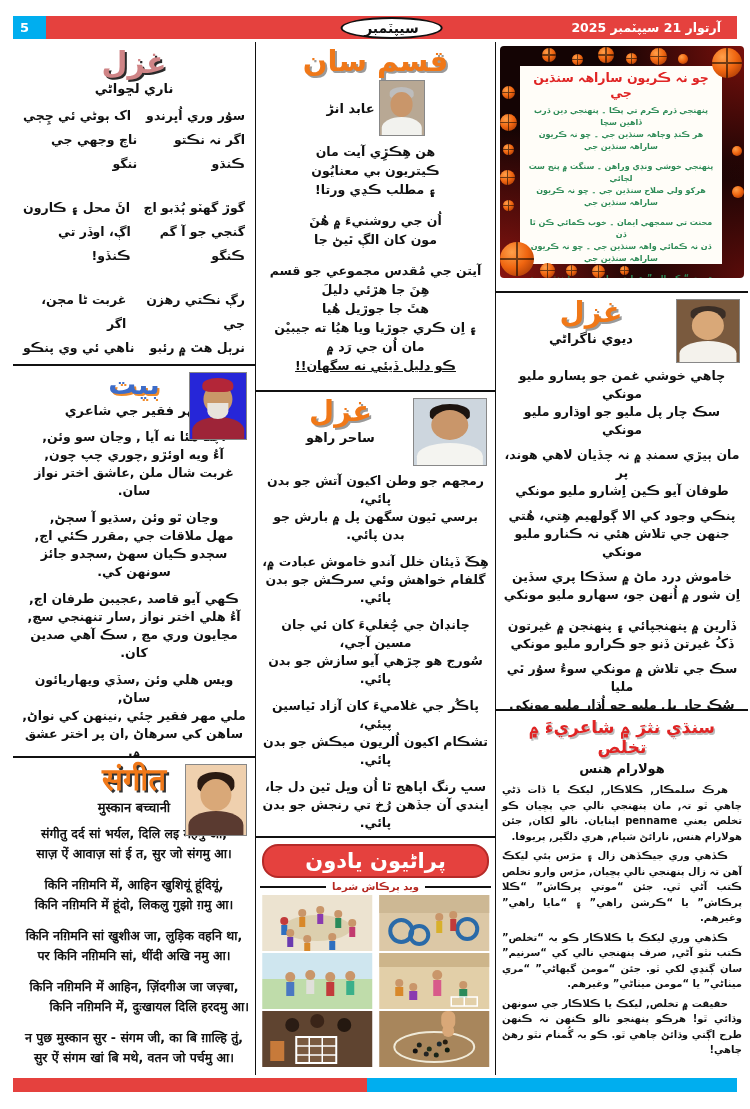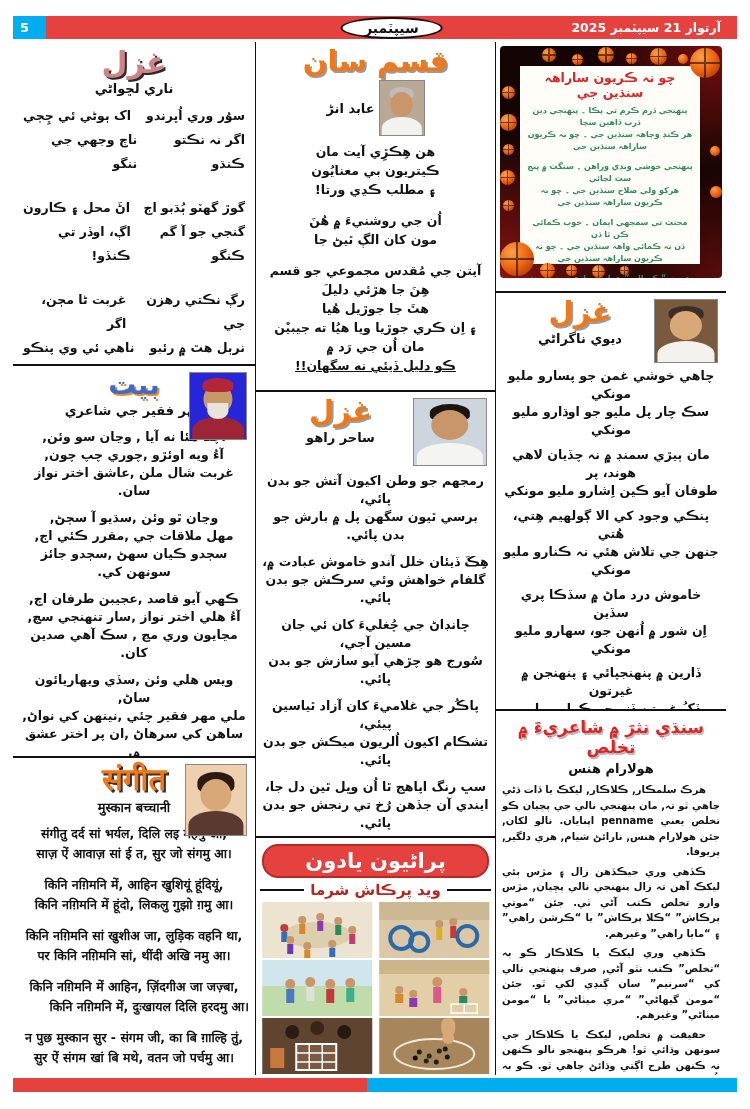--- a/index.html
+++ b/index.html
@@ -12,21 +12,21 @@
   .pagenum{width:33px;background:#00aeef;color:#fff;font-weight:bold;font-size:13px;
     display:flex;align-items:center;padding-left:7px;box-sizing:border-box;}
   .redbar{flex:1;background:#e5413e;position:relative;display:flex;align-items:center;
     justify-content:flex-end;padding-right:16px;}
   .masthead{position:absolute;left:50%;top:50%;transform:translate(-50%,-50%);
     background:#fff;border:2px solid #111;border-radius:50%;padding:1px 22px;
     font-weight:bold;font-size:14px;white-space:nowrap;}
   .date{color:#fff;font-weight:bold;font-size:12.5px;}
 
   
-  .content{position:absolute;top:42px;left:13px;right:24px;height:1033px;display:flex;}
+  .content{position:absolute;top:42px;left:13px;right:2px;height:1033px;display:flex;}
   .col{box-sizing:border-box;overflow:hidden;}
   .col-left{width:243px;border-right:1px solid #111;}
   .col-mid{width:240px;border-right:1px solid #111;}
   .col-right{flex:1;}
   .sec{box-sizing:border-box;position:relative;padding:4px 6px;overflow:hidden;}
   .bt2{border-top:2.5px solid #111;}
   .rtl{direction:rtl;}
 
   
   .h-big{font-weight:bold;text-align:center;line-height:1.1;}
@@ -82,21 +82,21 @@
     text-shadow:1.5px 1.5px 0 #bbb;margin-top:2px;}
   .tk-author{font-weight:bold;font-size:13px;text-align:center;margin:4px 0 6px 0;}
   .tk-para{direction:rtl;font-weight:bold;font-size:10px;line-height:15.5px;
     text-align:justify;text-indent:14px;margin:0 0 4px 0;}
 
   
   .py-titlebox{background:#e5413e;border:2px solid #b52a28;border-radius:16px;
     color:#fff;font-weight:bold;font-size:21px;text-align:center;padding:3px 0;margin:2px 4px;}
   .py-author-row{display:flex;align-items:center;gap:6px;margin:3px 2px;}
   .py-author-row .line{flex:1;border-top:2px solid #111;}
-  .py-author{color:#b5261f;font-weight:bold;font-size:15px;white-space:nowrap;}
+  .py-author{color:#b5261f;font-weight:bold;font-size:10px;white-space:nowrap;}
   .games{display:grid;grid-template-columns:1fr 1fr;gap:2px;margin:2px;}
   .games svg{display:block;width:100%;height:56px;}
 
   .footer-red{position:absolute;left:13px;bottom:17px;width:354px;height:14px;background:#e5413e;}
   .footer-blue{position:absolute;left:367px;right:13px;bottom:17px;height:14px;background:#00aeef;}
 </style>
 </head>
 <body>
 
 <div class="header">
@@ -440,21 +440,21 @@
             <div class="verse">سڪ چار پل مليو جو اوڌارو مليو مونکي</div>
           </div>
         <div class="stanza" style="margin-bottom:7px;">
             <div class="verse">مان ٻيڙي سمنڊ ۾ نہ چڏيان لاهي هوند، پر</div>
             <div class="verse">طوفان آيو ڪين اِشارو مليو مونکي</div>
           </div>
         <div class="stanza" style="margin-bottom:7px;">
             <div class="verse">پنڪي وجود کي الا ڳولهيم هِتي، هُتي</div>
             <div class="verse">جنهن جي تلاش هئي نہ ڪنارو مليو مونکي</div>
           </div>
-        <div class="stanza" style="margin-bottom:6px;">
+        <div class="stanza" style="margin-bottom:13px;">
             <div class="verse">خاموش درد ماڻ ۾ سڏڪا پري سڏين</div>
             <div class="verse">اِن شور ۾ اُنهن جو، سهارو مليو مونکي</div>
           </div>
         <div class="stanza" style="margin-bottom:7px;">
             <div class="verse">ڏارين ۾ پنهنجپائي ۽ پنهنجن ۾ غيرتون</div>
             <div class="verse">ڏکُ غيرتن ڏنو جو ڪرارو مليو مونکي</div>
           </div>
         <div class="stanza" style="margin-bottom:7px;">
             <div class="verse">سڪ جي تلاش ۾ مونکي سوءُ سوُر ٿي مليا</div>
             <div class="verse">سُڪ چار پل مليو جو اُڌار مليو مونکي</div>

